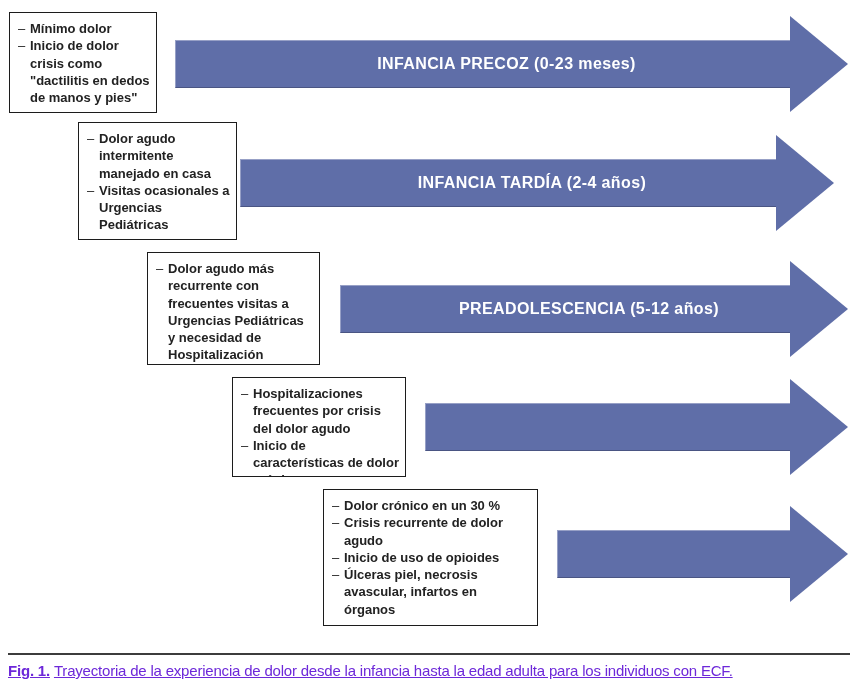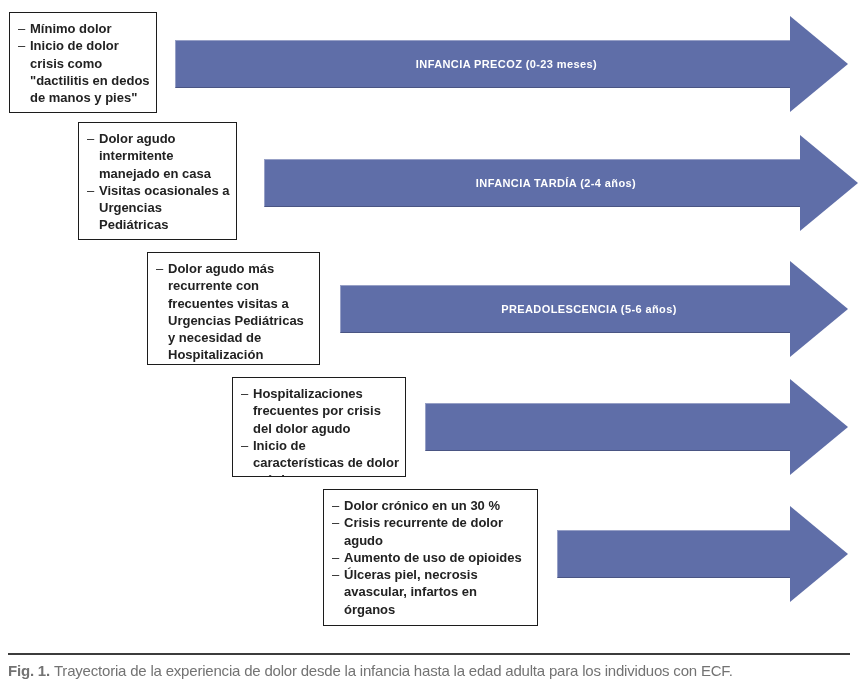--- a/index.html
+++ b/index.html
@@ -53,53 +53,54 @@
     border-top:48px solid transparent;
     border-bottom:48px solid transparent;
     border-left:58px solid var(--arrow-fill);
   }
   .arrow .stage-label{
     position:absolute;
     left:0;right:57px;top:24px;bottom:24px;
     display:flex;align-items:center;justify-content:center;
     color:#ffffff;
     font-weight:bold;
-    font-size:11px;
+    font-size:16px;
     letter-spacing:0.4px;
     white-space:nowrap;
     margin-left:47px;
   }
 
   
   .s1 .notes-box{left:9px;  top:12px;  width:148px; height:101px;}
   .s1 .arrow   {left:175px; top:16px;  width:673px;}
 
   .s2 .notes-box{left:78px; top:122px; width:159px; height:118px;}
-  .s2 .arrow   {left:264px; top:135px; width:594px;}
+  .s2 .arrow   {left:240px; top:135px; width:594px;}
 
   .s3 .notes-box{left:147px;top:252px; width:173px; height:113px;}
   .s3 .arrow   {left:340px; top:261px; width:508px;}
 
   .s4 .notes-box{left:232px;top:377px; width:174px; height:100px;}
   .s4 .arrow   {left:425px; top:379px; width:423px;}
 
   .s5 .notes-box{left:323px;top:489px; width:215px; height:137px;}
   .s5 .arrow   {left:557px; top:506px; width:291px;}
 
   
   .caption-block{
     position:absolute;
     left:8px;right:8px;top:653px;
     border-top:2px solid var(--caption-rule);
     padding-top:7px;
   }
   .caption{
-    color:#737373;
+    color:#6d28d9;
     font-size:15px;
     letter-spacing:-0.2px;
+    text-decoration:underline;
   }
   .caption .cap-label{font-weight:bold;margin-right:4px;}
 </style>
 </head>
 <body>
 
 <div class="figure">
 
   <div class="stage s1">
     <div class="notes-box">
@@ -140,21 +141,21 @@
   <div class="stage s3">
     <div class="notes-box">
       <div class="bullet">
         <span class="dash">–</span>
         <span class="note-text">Dolor agudo más recurrente con frecuentes visitas a Urgencias Pediátricas y necesidad de Hospitalización</span>
       </div>
     </div>
     <div class="arrow">
       <div class="shaft"></div>
       <div class="head"></div>
-      <div class="stage-label">PREADOLESCENCIA (5-6 años)</div>
+      <div class="stage-label">PREADOLESCENCIA (5-12 años)</div>
     </div>
   </div>
 
   <div class="stage s4">
     <div class="notes-box">
       <div class="bullet">
         <span class="dash">–</span>
         <span class="note-text">Hospitalizaciones frecuentes por crisis del dolor agudo</span>
       </div>
       <div class="bullet">
@@ -173,21 +174,21 @@
       <div class="bullet">
         <span class="dash">–</span>
         <span class="note-text">Dolor crónico en un 30 %</span>
       </div>
       <div class="bullet">
         <span class="dash">–</span>
         <span class="note-text">Crisis recurrente de dolor agudo</span>
       </div>
       <div class="bullet">
         <span class="dash">–</span>
-        <span class="note-text">Aumento de uso de opioides</span>
+        <span class="note-text">Inicio de uso de opioides</span>
       </div>
       <div class="bullet">
         <span class="dash">–</span>
         <span class="note-text">Úlceras piel, necrosis avascular, infartos en órganos</span>
       </div>
     </div>
     <div class="arrow">
       <div class="shaft"></div>
       <div class="head"></div>
     </div>

